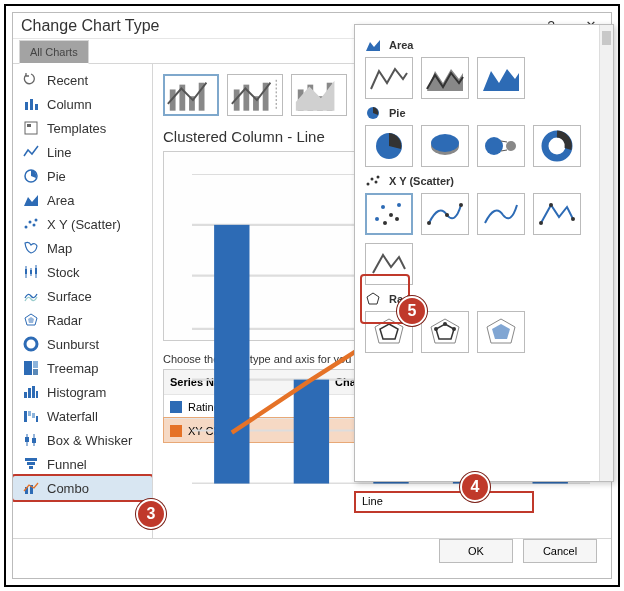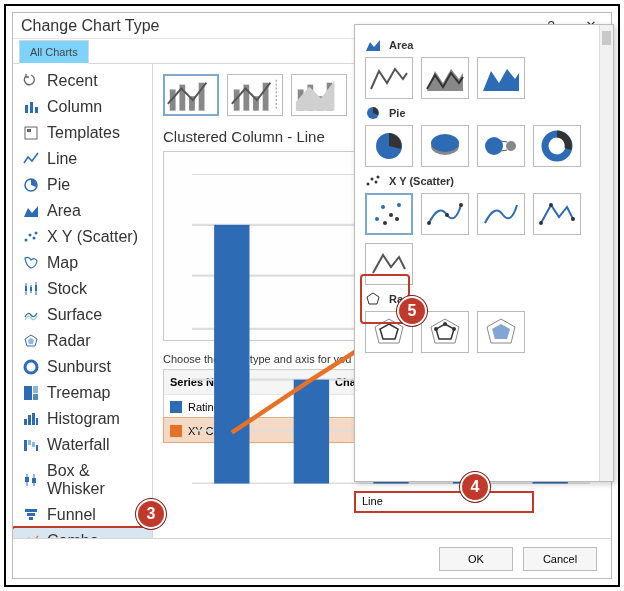--- a/index.html
+++ b/index.html
@@ -4,23 +4,23 @@
 <style>
   * { box-sizing: border-box; font-family: "Segoe UI", Arial, sans-serif; }
   body { margin: 0; background: #fff; width: 624px; height: 591px; position: relative; }
   .outer { position:absolute; inset:4px; border:2px solid #000; }
   .dialog { position:absolute; inset:6px; border:1px solid #bbb; background:#fff; display:flex; flex-direction:column;}
   .titlebar { display:flex; align-items:center; height:26px; border-bottom:1px solid #e6e6e6;}
   .titlebar .title { font-size:16px; padding-left:8px; flex:1; color:#333;}
   .titlebar .btn { width:40px; text-align:center; font-size:13px; color:#333;}
   .tabs { display:flex; font-size:11px; border-bottom:1px solid #d6d6d6; padding-left:6px;}
   .tab { padding:5px 10px; color:#444; border:1px solid transparent; position:relative; top:1px;}
-  .tab.active { border:1px solid #d6d6d6; border-bottom:1px solid #fff; background:#7dd3fc;}
+  .tab.active { border:1px solid #d6d6d6; border-bottom:1px solid #fff; background:#a3a3a3;}
   .body { flex:1; display:flex; overflow:hidden;}
-  .sidebar { width:140px; border-right:1px solid #d6d6d6; padding:4px 0; font-size:16px; color:#333; overflow:auto;}
+  .sidebar { width:140px; border-right:1px solid #d6d6d6; padding:4px 0; font-size:13px; color:#333; overflow:auto;}
   .side-item { display:flex; align-items:center; gap:8px; padding:4px 6px 4px 10px; cursor:default;}
   .side-item.sel { background:#d8e6f2; outline:1px solid #8aaed1; }
   .side-item.callout-box { outline:2px solid #c0392b; border-radius:2px; }
   .icon { width:16px; height:16px; display:flex; align-items:center; justify-content:center; }
   .icon svg { width:16px; height:16px; }
   .main { flex:1; position:relative; padding:6px 10px 6px 10px; overflow:hidden;}
   .thumbs { display:flex; gap:8px; padding:4px 0 8px 0;}
   .thumb { width:56px; height:42px; border:1px solid #bbb; display:flex; align-items:center; justify-content:center;}
   .thumb.sel { border:1px solid #7fa8cc; box-shadow:inset 0 0 0 1px #7fa8cc; }
   .subtype { font-size:15px; color:#333; margin:4px 0 6px 0;}
@@ -42,21 +42,21 @@
   .trow.sel-row { background:#f6d9c4; outline:1px solid #e8a876;}
   .swatch { width:12px; height:12px;}
   .dropdown-panel { position:absolute; left:348px; top:18px; width:260px; height:458px; background:#fff; border:1px solid #bbb; box-shadow:2px 2px 6px rgba(0,0,0,.2); padding:6px 8px 6px 10px; overflow:hidden;}
   .dd-sect-h { display:flex; align-items:center; gap:8px; font-size:11px; font-weight:700; color:#333; margin:6px 0 4px 0;}
   .dd-grid { display:flex; flex-wrap:wrap; gap:8px;}
   .dd-opt { width:48px; height:42px; border:1px solid #bbb; display:flex; align-items:center; justify-content:center;}
   .dd-opt.sel { border:2px solid #7fa8cc; }
   .dd-opt svg { width:40px; height:34px; }
   .dd-scroll { position:absolute; right:0; top:0; bottom:0; width:14px; background:#f1f1f1; border-left:1px solid #ddd;}
   .dd-thumb { position:absolute; left:2px; right:2px; top:6px; height:14px; background:#c8c8c8;}
-  .footer { height:40px; border-top:1px solid #d6d6d6; display:flex; align-items:center; justify-content:flex-end; gap:10px; padding-right:14px;}
+  .footer { height:40px; border-top:1px solid #d6d6d6; display:flex; align-items:flex-start; justify-content:flex-end; gap:10px; padding-right:14px;}
   .fbtn { min-width:74px; height:24px; font-size:11px; border:1px solid #bbb; background:#f6f6f6; text-align:center; line-height:22px;}
   .line-dd-box { position:absolute; left:348px; bottom:72px; width:180px; height:22px; border:2px solid #c0392b; font-size:11px; padding:2px 6px; background:#fff; z-index:5;}
   .callout { position:absolute; width:30px; height:30px; border-radius:50%; background:#c0392b; border:2px solid #fff; box-shadow:0 0 0 1px #7a1f16; color:#fff; font-weight:700; font-size:16px; display:flex; align-items:center; justify-content:center; z-index:20;}
   .c3 { left:130px; top:493px;}
   .c4 { left:454px; top:466px;}
   .c5 { left:391px; top:290px;}
   .callbox { position:absolute; border:2px solid #c0392b; border-radius:4px; z-index:15;}
   .box5 { left:354px; top:268px; width:50px; height:50px;}
   .chk { width:13px; height:13px; border:1px solid #888; display:inline-block;}
 </style>

